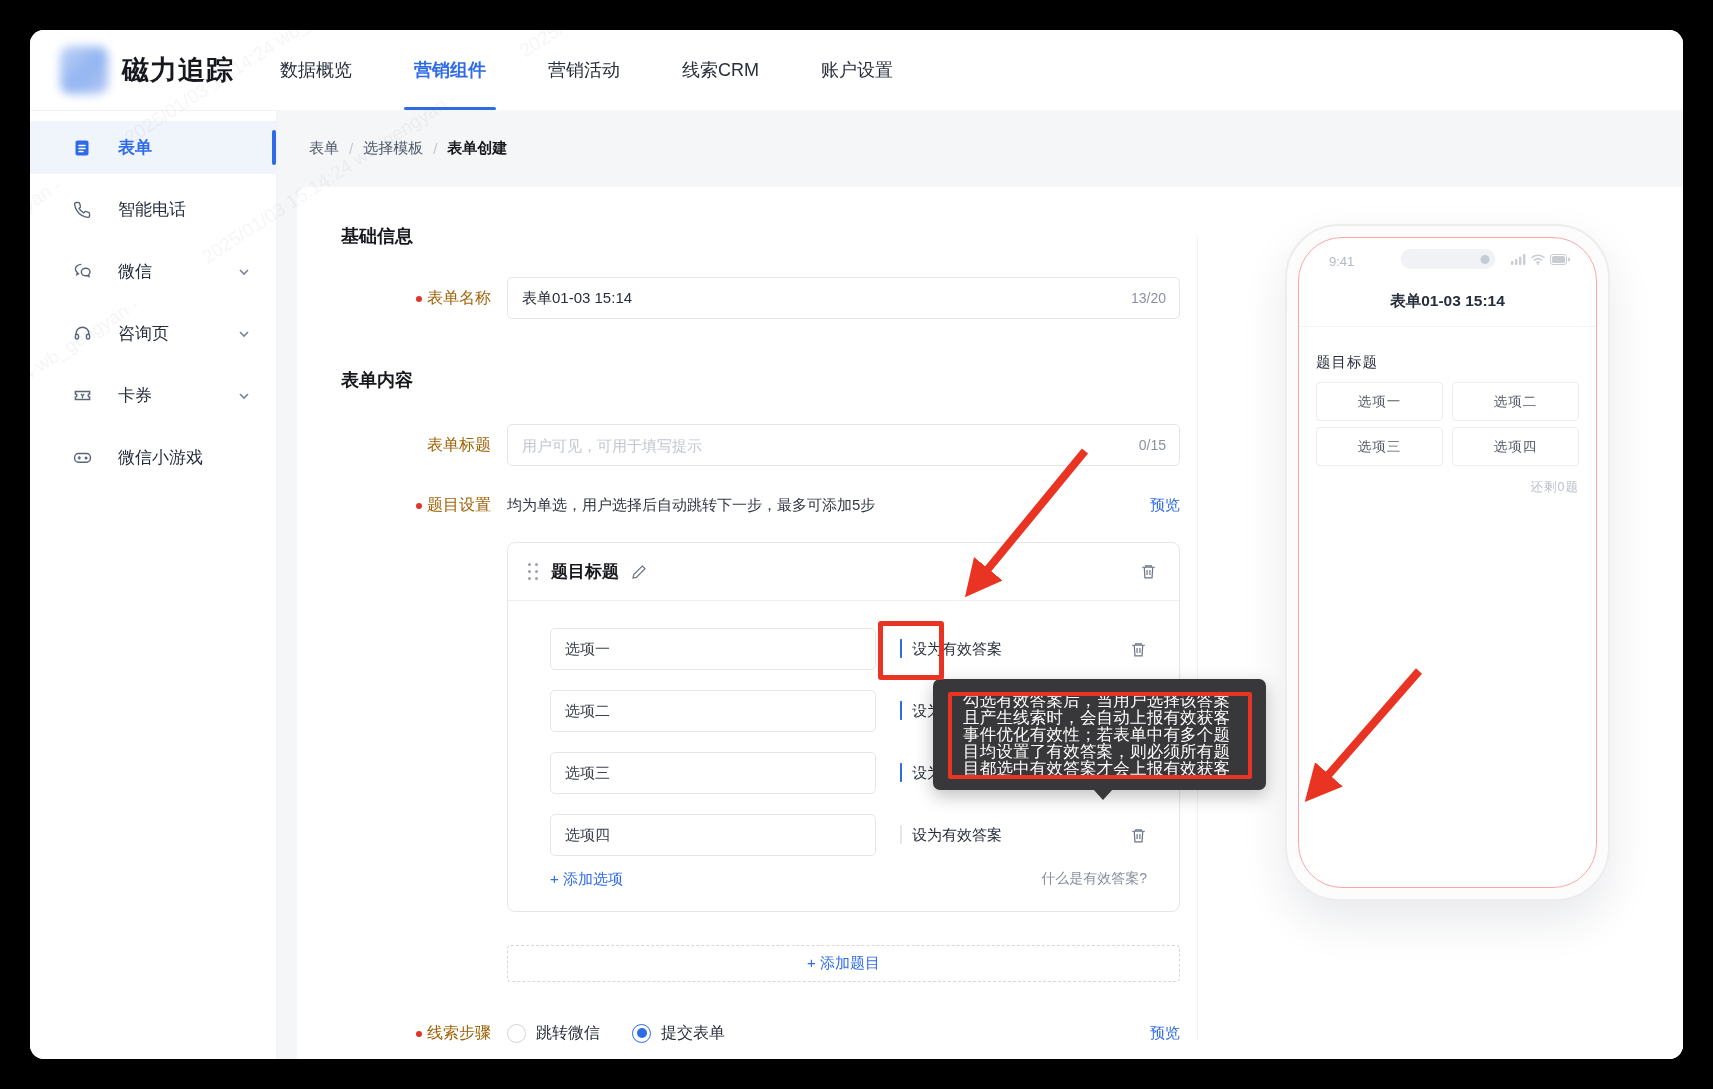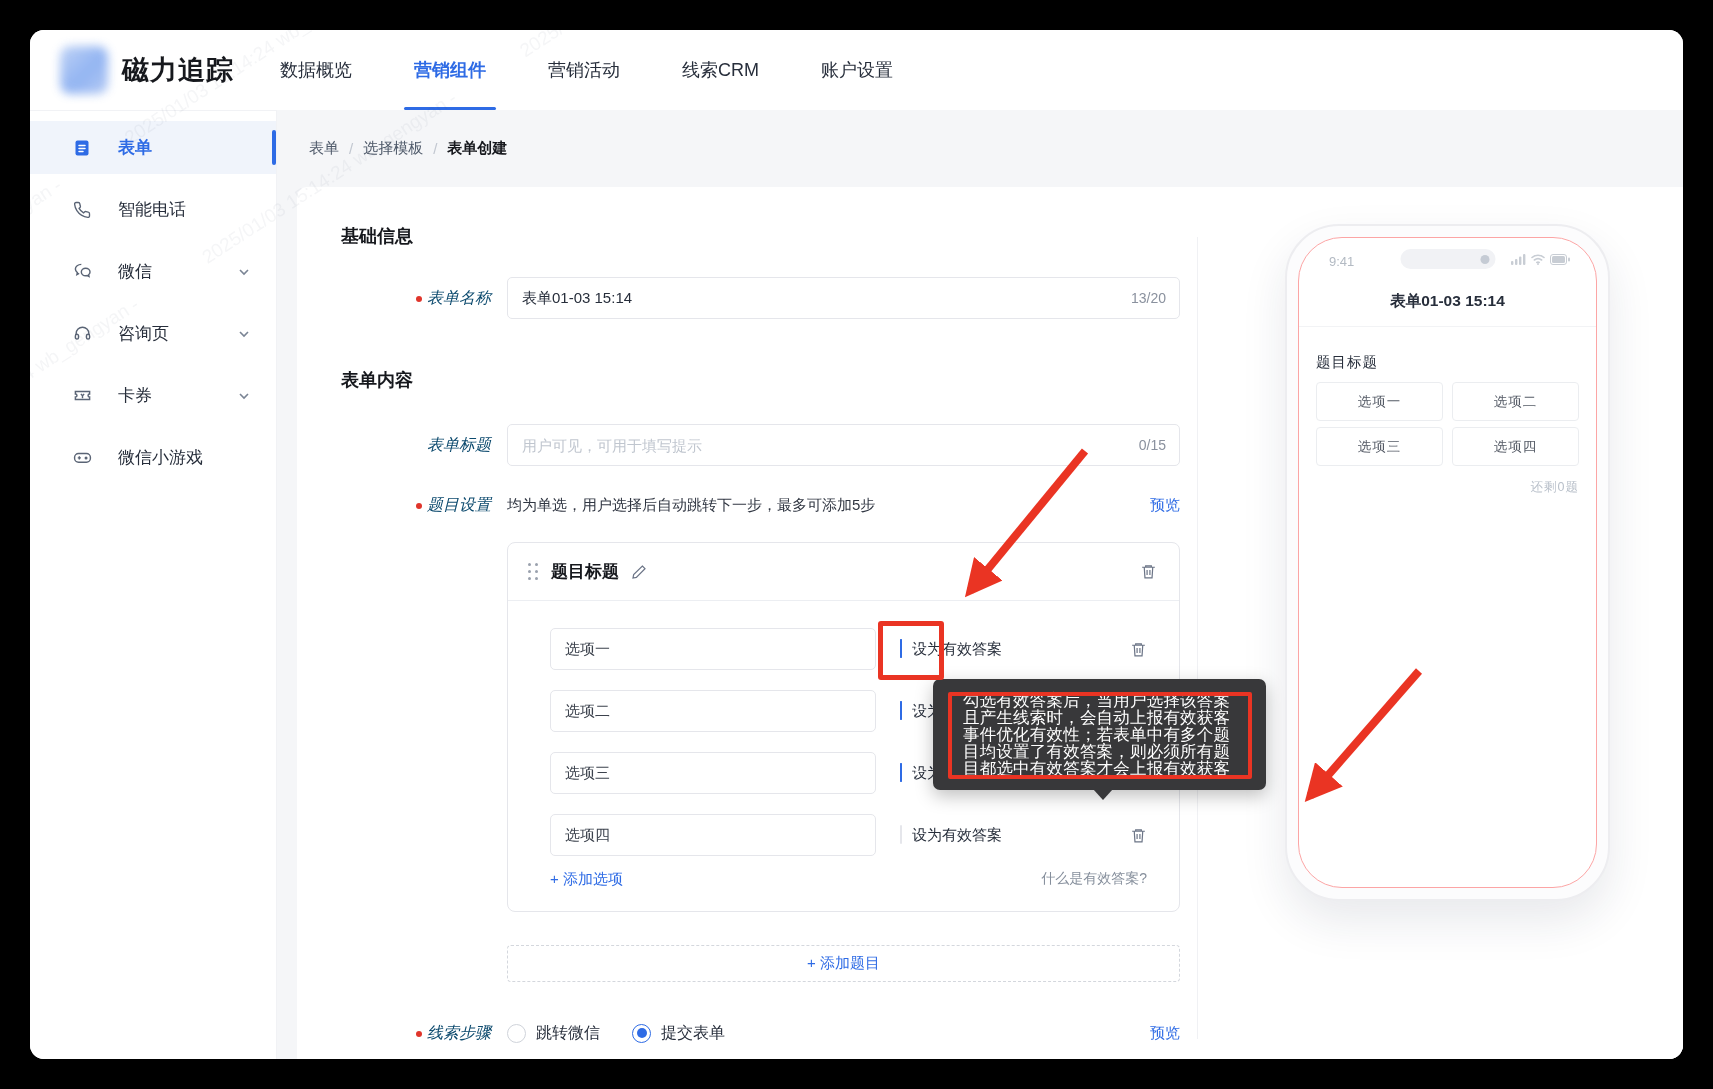--- a/index.html
+++ b/index.html
@@ -35,21 +35,21 @@
   .crumb { color:#4e5969; cursor:pointer; }
   .crumb-sep { color:#c2c7d0; }
   .crumb.current { color:#16181d; font-weight:700; }
 
   
   .card { position:absolute; left:20px; top:77px; right:0; bottom:-20px; background:#fff; border-radius:10px 0 0 0; padding:36px 0 0 44px; }
   .h3 { font-size:18px; font-weight:700; color:#16181d; line-height:26px; }
   .h3.basic { margin-bottom:28px; }
   .h3.content-t { margin-bottom:31px; }
   .form-row { display:flex; align-items:center; }
-  .label-col { width:166px; padding-right:16px; display:flex; justify-content:flex-end; align-items:center; gap:5px; font-size:16px; color:#0c4a6e; flex:none;font-style:italic; }
+  .label-col { width:166px; padding-right:16px; display:flex; justify-content:flex-end; align-items:center; gap:5px; font-size:16px; color:#a16207; flex:none; }
   .req-dot { width:6px; height:6px; border-radius:50%; background:#e0352b; margin-top:2px; flex:none; }
   .inp-wrap { position:relative; width:673px; }
   .inp { width:100%; height:42px; border:1px solid #e5e6eb; border-radius:5px; padding:0 64px 0 14px; font-size:15px; color:#272e3b; outline:none; background:#fff; font-family:inherit; }
   .inp::placeholder { color:#c0c6cf; }
   .counter { position:absolute; right:14px; top:50%; transform:translateY(-50%); font-size:14px; color:#8a919e;text-align:center; }
   .row-name { margin-bottom:48px; }
   .row-title { margin-bottom:27px; }
   .row-desc { height:24px; margin-bottom:25px; }
   .desc-text { font-size:15px; color:#303642; }
   .desc-area { display:flex; align-items:center; width:673px; }

